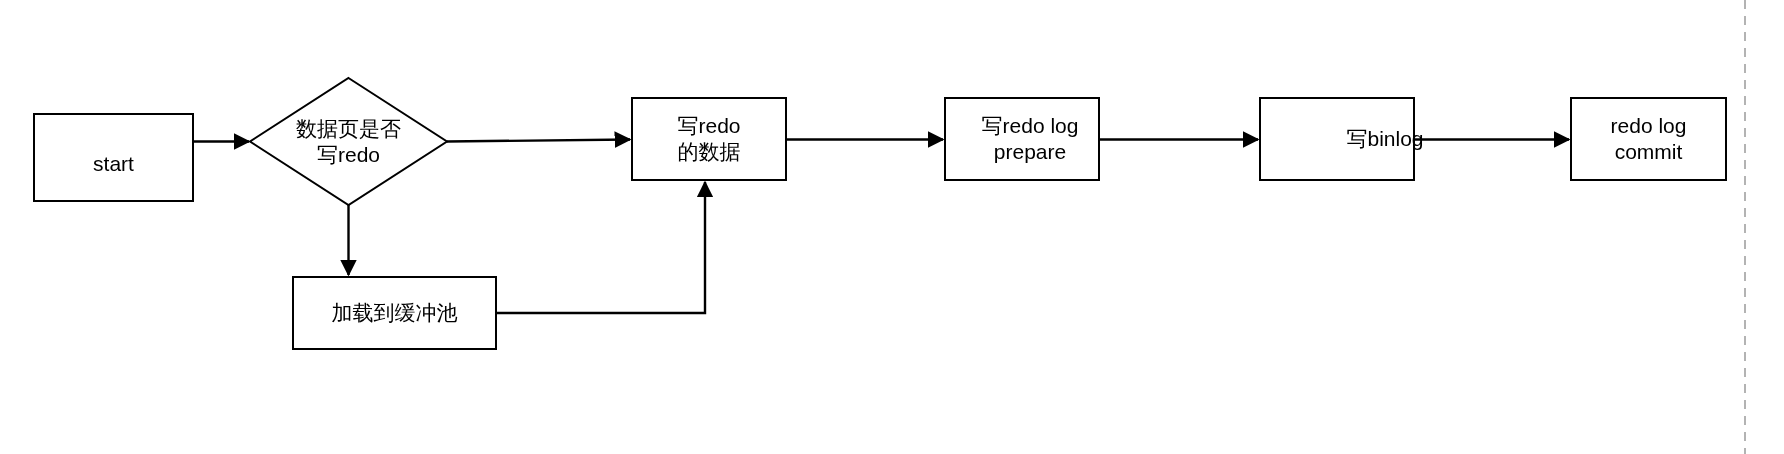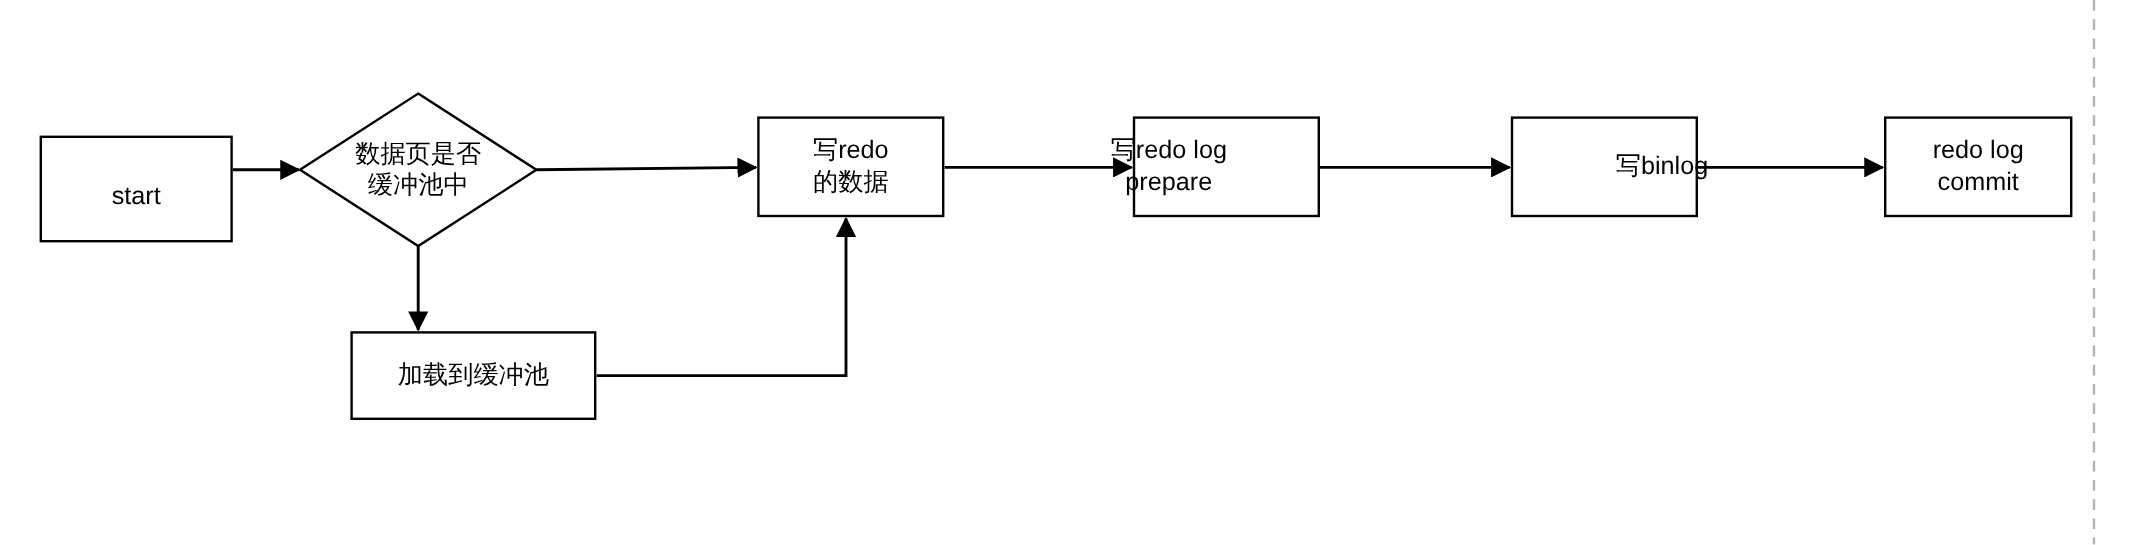--- a/index.html
+++ b/index.html
@@ -78,28 +78,28 @@
     <line x1="1100" y1="139.5" x2="1258" y2="139.5" stroke="#000000" stroke-width="2.4" marker-end="url(#arrow)"></line>
 
     <line x1="1415" y1="139.5" x2="1569" y2="139.5" stroke="#000000" stroke-width="2.4" marker-end="url(#arrow)"></line>
   </svg>
 
   <div class="shape-rect" style="left:33px; top:113px; width:161px; height:89px;"></div>
   <div class="node-label" style="left:33px; top:113px; width:161px; height:102px;">start</div>
 
   <div class="shape-diamond-hit" style="left:250px; top:78px; width:197px; height:127px;"></div>
   <div class="node-label" style="left:250px; top:78px; width:197px; height:127px;">数据页是否
-缓冲池中</div>
+写redo</div>
 
   <div class="shape-rect" style="left:631px; top:97px; width:156px; height:84px;"></div>
   <div class="node-label" style="left:631px; top:97px; width:156px; height:84px;">写redo
 的数据</div>
 
   <div class="shape-rect" style="left:944px; top:97px; width:156px; height:84px;"></div>
-  <div class="node-label" style="left:900px; top:97px; width:148px; height:84px;">写redo log
+  <div class="node-label" style="left:956px; top:97px; width:148px; height:84px;">写redo log
 prepare</div>
 
   <div class="shape-rect" style="left:1259px; top:97px; width:156px; height:84px;"></div>
   <div class="node-label" style="left:1259px; top:97px; width:156px; height:84px;padding-left:48px;">写binlog</div>
 
   <div class="shape-rect" style="left:1570px; top:97px; width:157px; height:84px;"></div>
   <div class="node-label" style="left:1570px; top:97px; width:157px; height:84px;">redo log
 commit</div>
 
   <div class="shape-rect" style="left:292px; top:276px; width:205px; height:74px;"></div>

